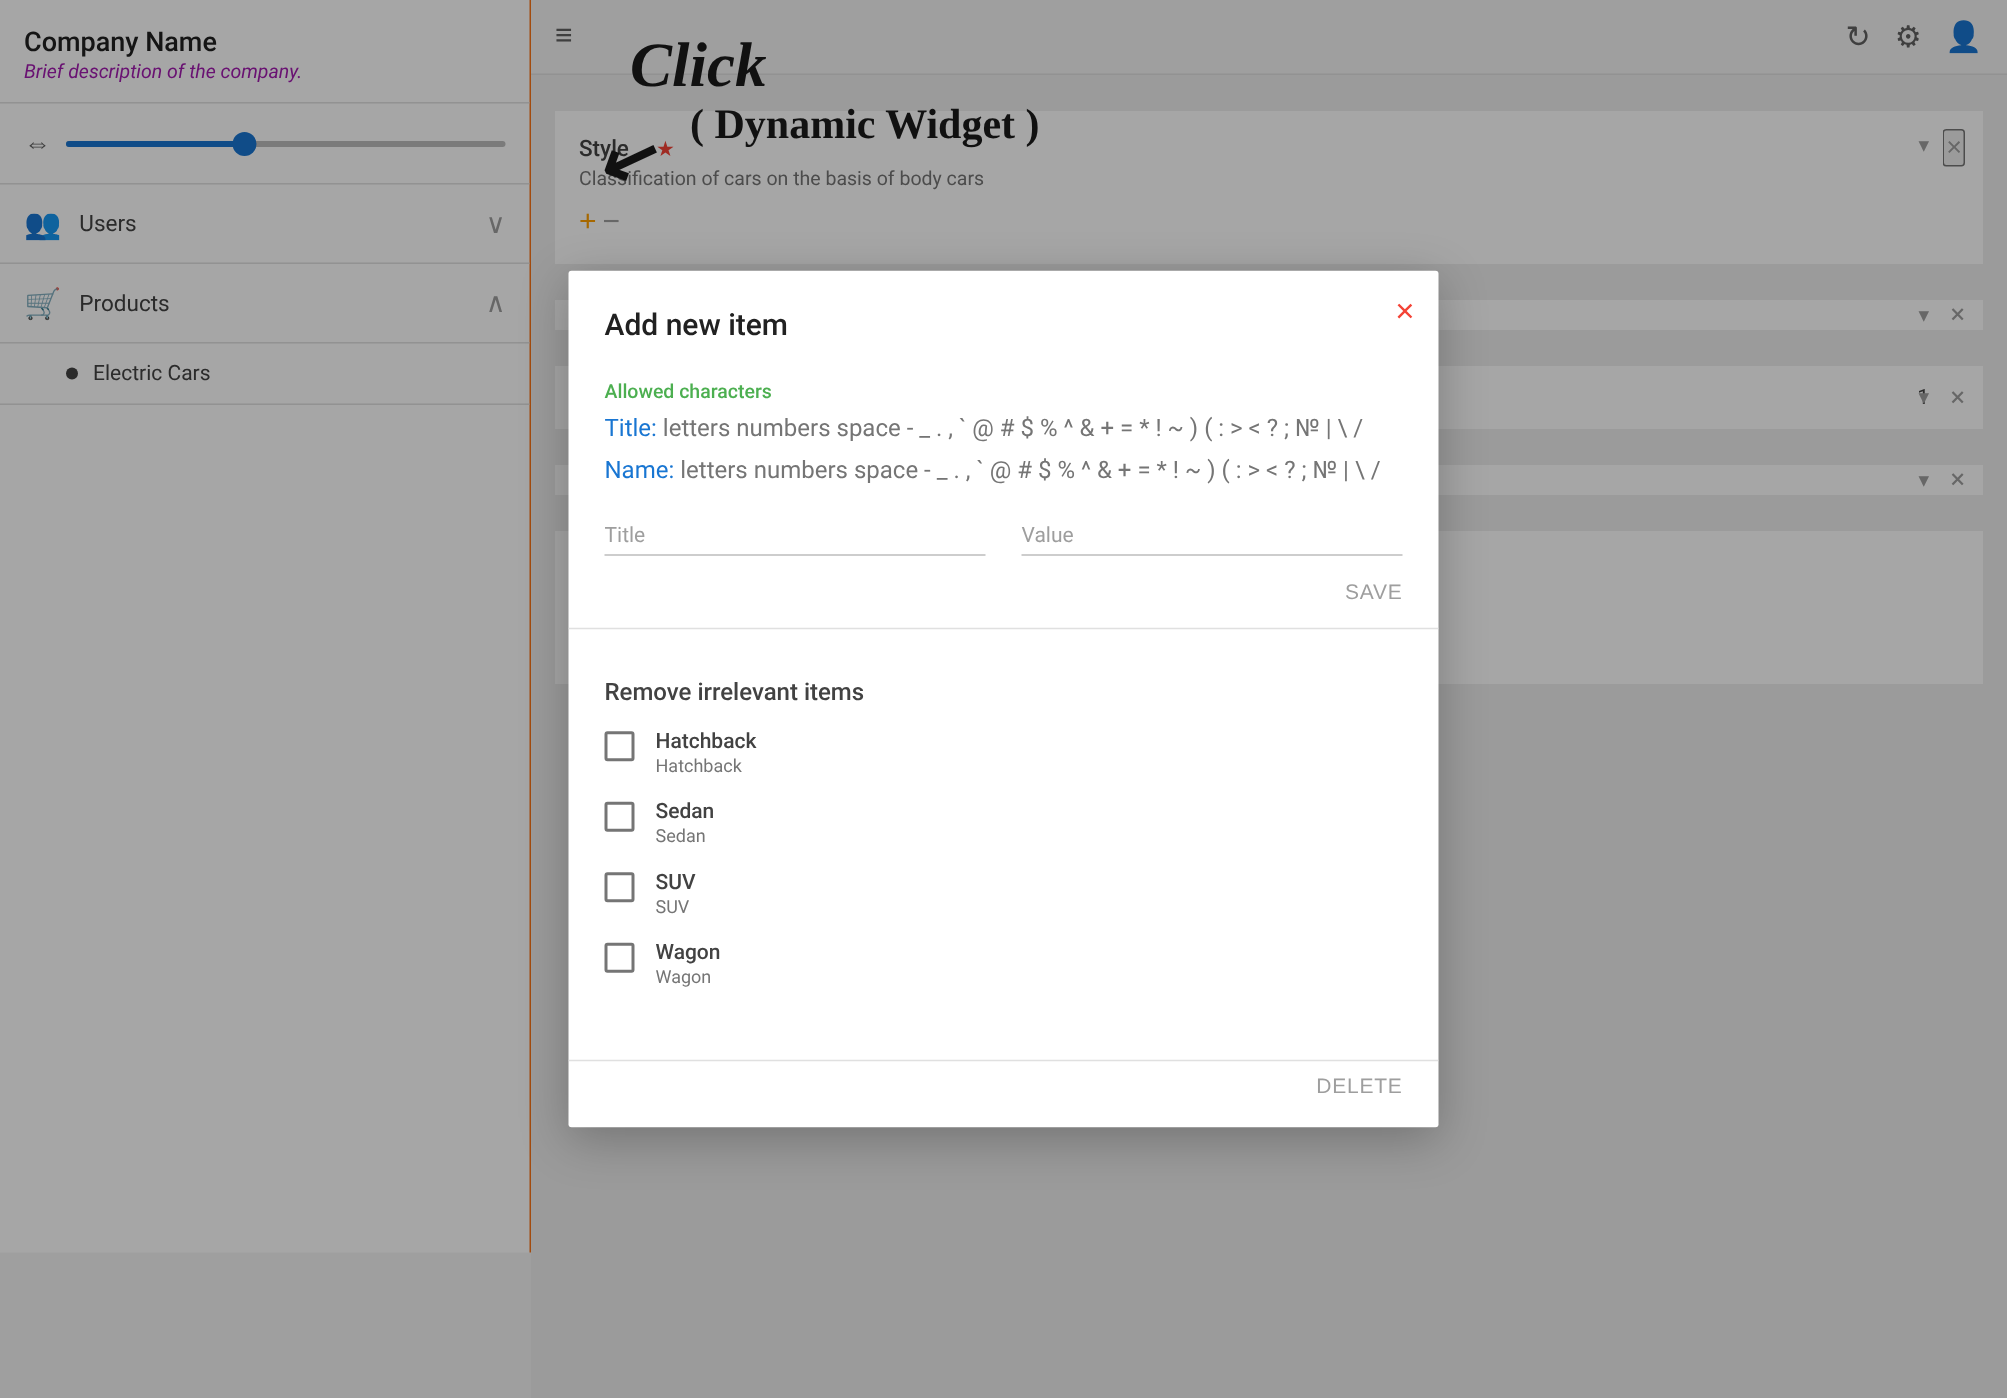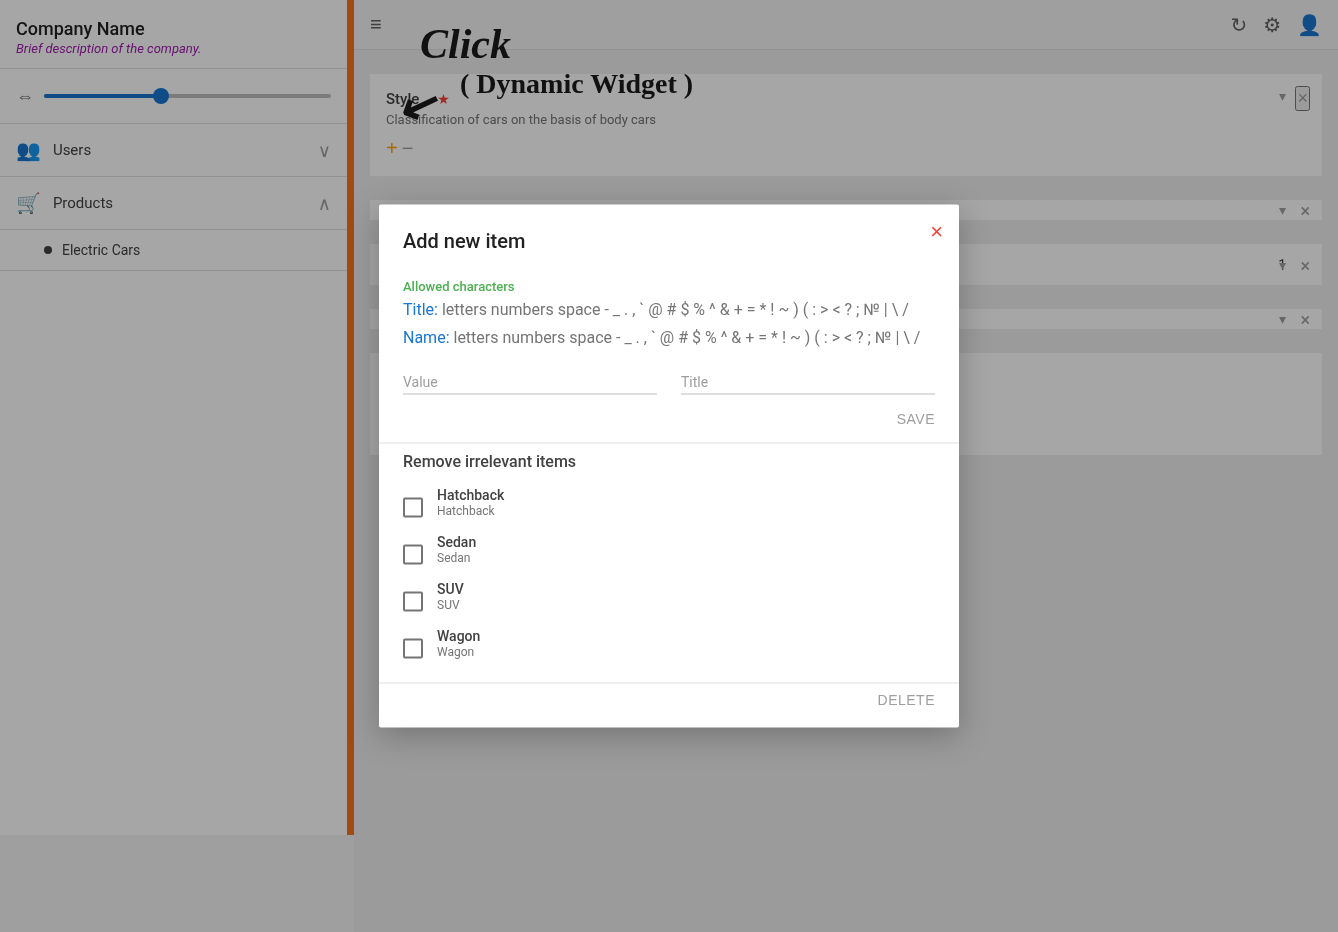--- a/index.html
+++ b/index.html
@@ -12,21 +12,21 @@
       position: relative;
     }
 
     
     .sidebar {
       position: absolute;
       left: 0; top: 0;
       width: 354px;
       height: 835px;
       background: #fff;
-      border-right: 7px solid #f97316;
+      border-right: 1px solid #f97316;
       z-index: 1;
     }
     .company-header {
       padding: 18px 16px 12px 16px;
       border-bottom: 1px solid #e0e0e0;
     }
     .company-name {
       font-size: 18px;
       font-weight: 500;
       color: #212121;
@@ -336,33 +336,33 @@
       font-size: 14px;
       font-weight: 500;
       color: #9e9e9e;
       background: none;
       border: none;
       cursor: pointer;
       letter-spacing: 0.5px;
     }
 
     .dialog-remove-section {
-      padding: 8px 24px;
+      padding: 32px 24px;
       border-radius: 26px;
     }
     .remove-title {
       font-size: 16px;
       font-weight: 500;
       color: #424242;
       margin-bottom: 16px;
     }
 
     .checkbox-item {
       display: flex;
-      align-items: flex-end;
+      align-items: flex-start;
       gap: 14px;
       margin-bottom: 16px;
     }
     .checkbox-box {
       width: 20px;
       height: 20px;
       border: 2px solid #757575;
       border-radius: 2px;
       flex-shrink: 0;
       margin-top: 1px;
@@ -548,25 +548,25 @@
       <span>letters numbers space - _ . , ` @ # $ % ^ &amp; + = * ! ~ ) ( : &gt; &lt; ? ; № | \ /</span>
     </div>
     <div class="allowed-row">
       <span class="allowed-label">Name:</span>
       <span>letters numbers space - _ . , ` @ # $ % ^ &amp; + = * ! ~ ) ( : &gt; &lt; ? ; № | \ /</span>
     </div>
   </div>
 
   <div class="dialog-form">
     <div class="form-field">
+      <span class="form-placeholder">Title</span>
+      <input type="text" class="form-input" style="">
+    </div>
+    <div class="form-field">
       <span class="form-placeholder">Value</span>
-      <input type="text" class="form-input" style="">
-    </div>
-    <div class="form-field">
-      <span class="form-placeholder">Title</span>
       <input type="text" class="form-input" style="">
     </div>
   </div>
 
   <div class="dialog-actions-top">
     <button class="save-btn">SAVE</button>
   </div>
 
   <div class="dialog-remove-section">
     <div class="remove-title">Remove irrelevant items</div>

